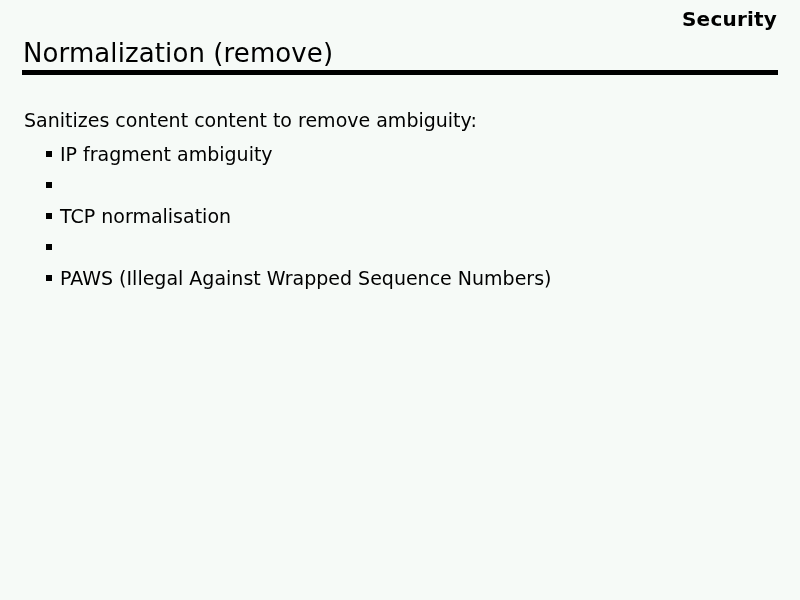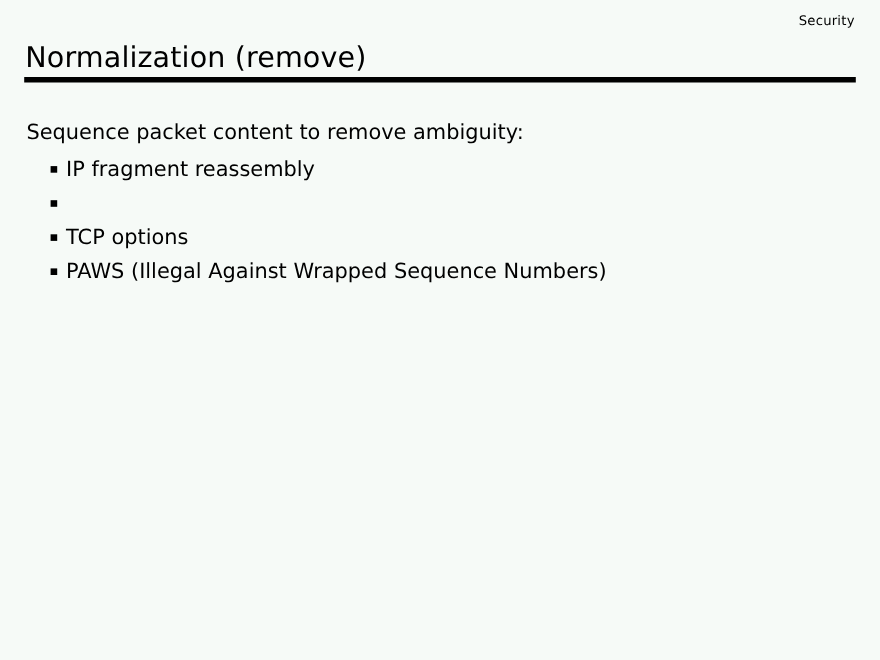--- a/index.html
+++ b/index.html
@@ -21,25 +21,26 @@
     height: 600px;
     background: #f6faf7;
     box-sizing: border-box;
   }
 
   
   .running-head {
     position: absolute;
     top: 8px;
     right: 23px;
-    font-size: 12px;
+    font-size: 20px;
     line-height: 22px;
     letter-spacing: 0.2px;
     white-space: nowrap;
     font-family: "DejaVu Sans", sans-serif;
+    font-weight: bold;
   }
 
   
   .slide-title {
     position: absolute;
     left: 23px;
     top: 37px;
     font-size: 26px;
     line-height: 32px;
     letter-spacing: 0.1px;
@@ -113,39 +114,42 @@
 <div class="slide">
 
   <div class="running-head">Security</div>
 
   <div class="slide-title">Normalization (remove)</div>
 
   <div class="title-rule"></div>
 
   <div class="body-area">
 
-    <div class="intro-line">Sequence packet content to remove ambiguity:</div>
+    <div class="intro-line">Sanitizes content content to remove ambiguity:</div>
 
     <ul class="bullet-list">
 
       <li class="bullet-item">
         <span class="bullet-marker"></span>
-        <span class="bullet-text">IP fragment reassembly</span>
+        <span class="bullet-text">IP fragment ambiguity</span>
       </li>
 
       <li class="bullet-item">
         <span class="bullet-marker"></span>
       </li>
 
 
+      <li class="bullet-item">
+        <span class="bullet-marker"></span>
+        <span class="bullet-text">TCP normalisation</span>
+      </li>
 
 
       <li class="bullet-item">
         <span class="bullet-marker"></span>
-        <span class="bullet-text">TCP options</span>
       </li>
 
       <li class="bullet-item">
         <span class="bullet-marker"></span>
         <span class="bullet-text">PAWS (Illegal Against Wrapped Sequence Numbers)</span>
       </li>
 
 
     </ul>
   </div>

